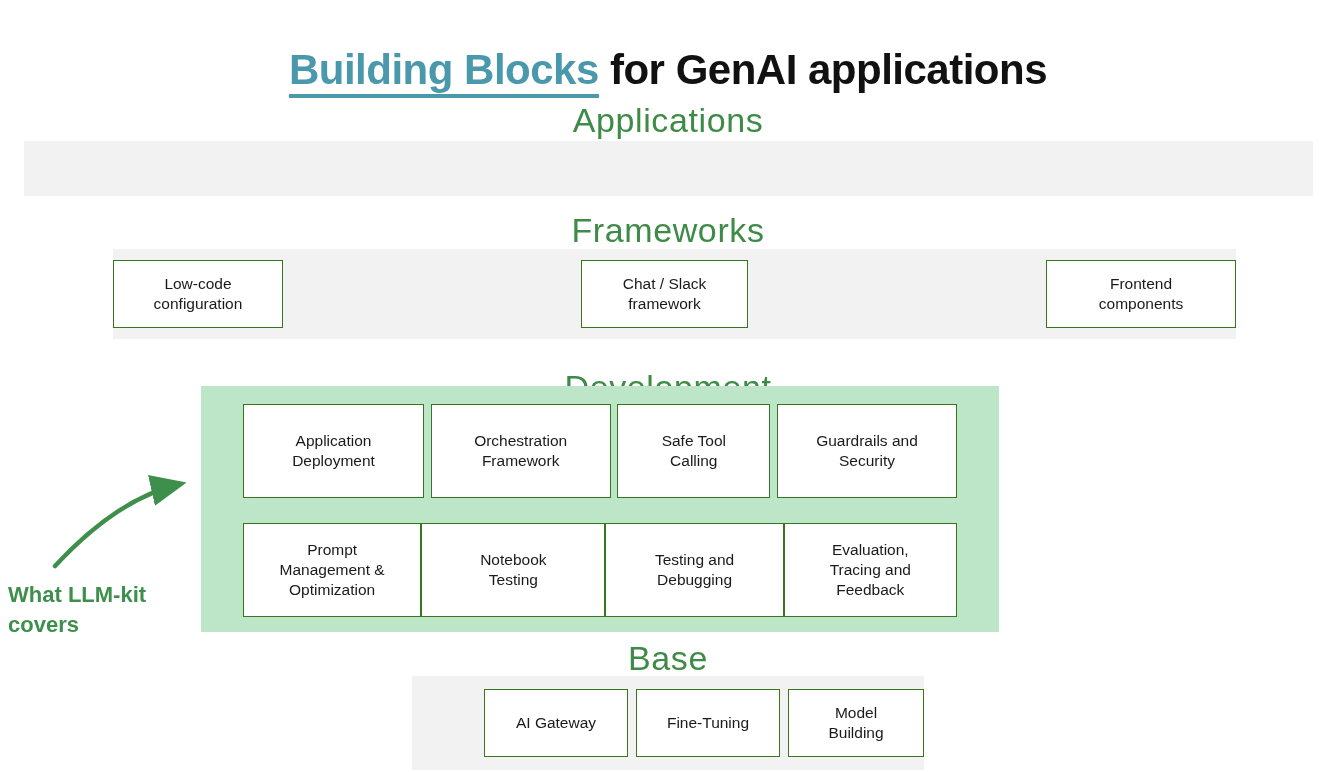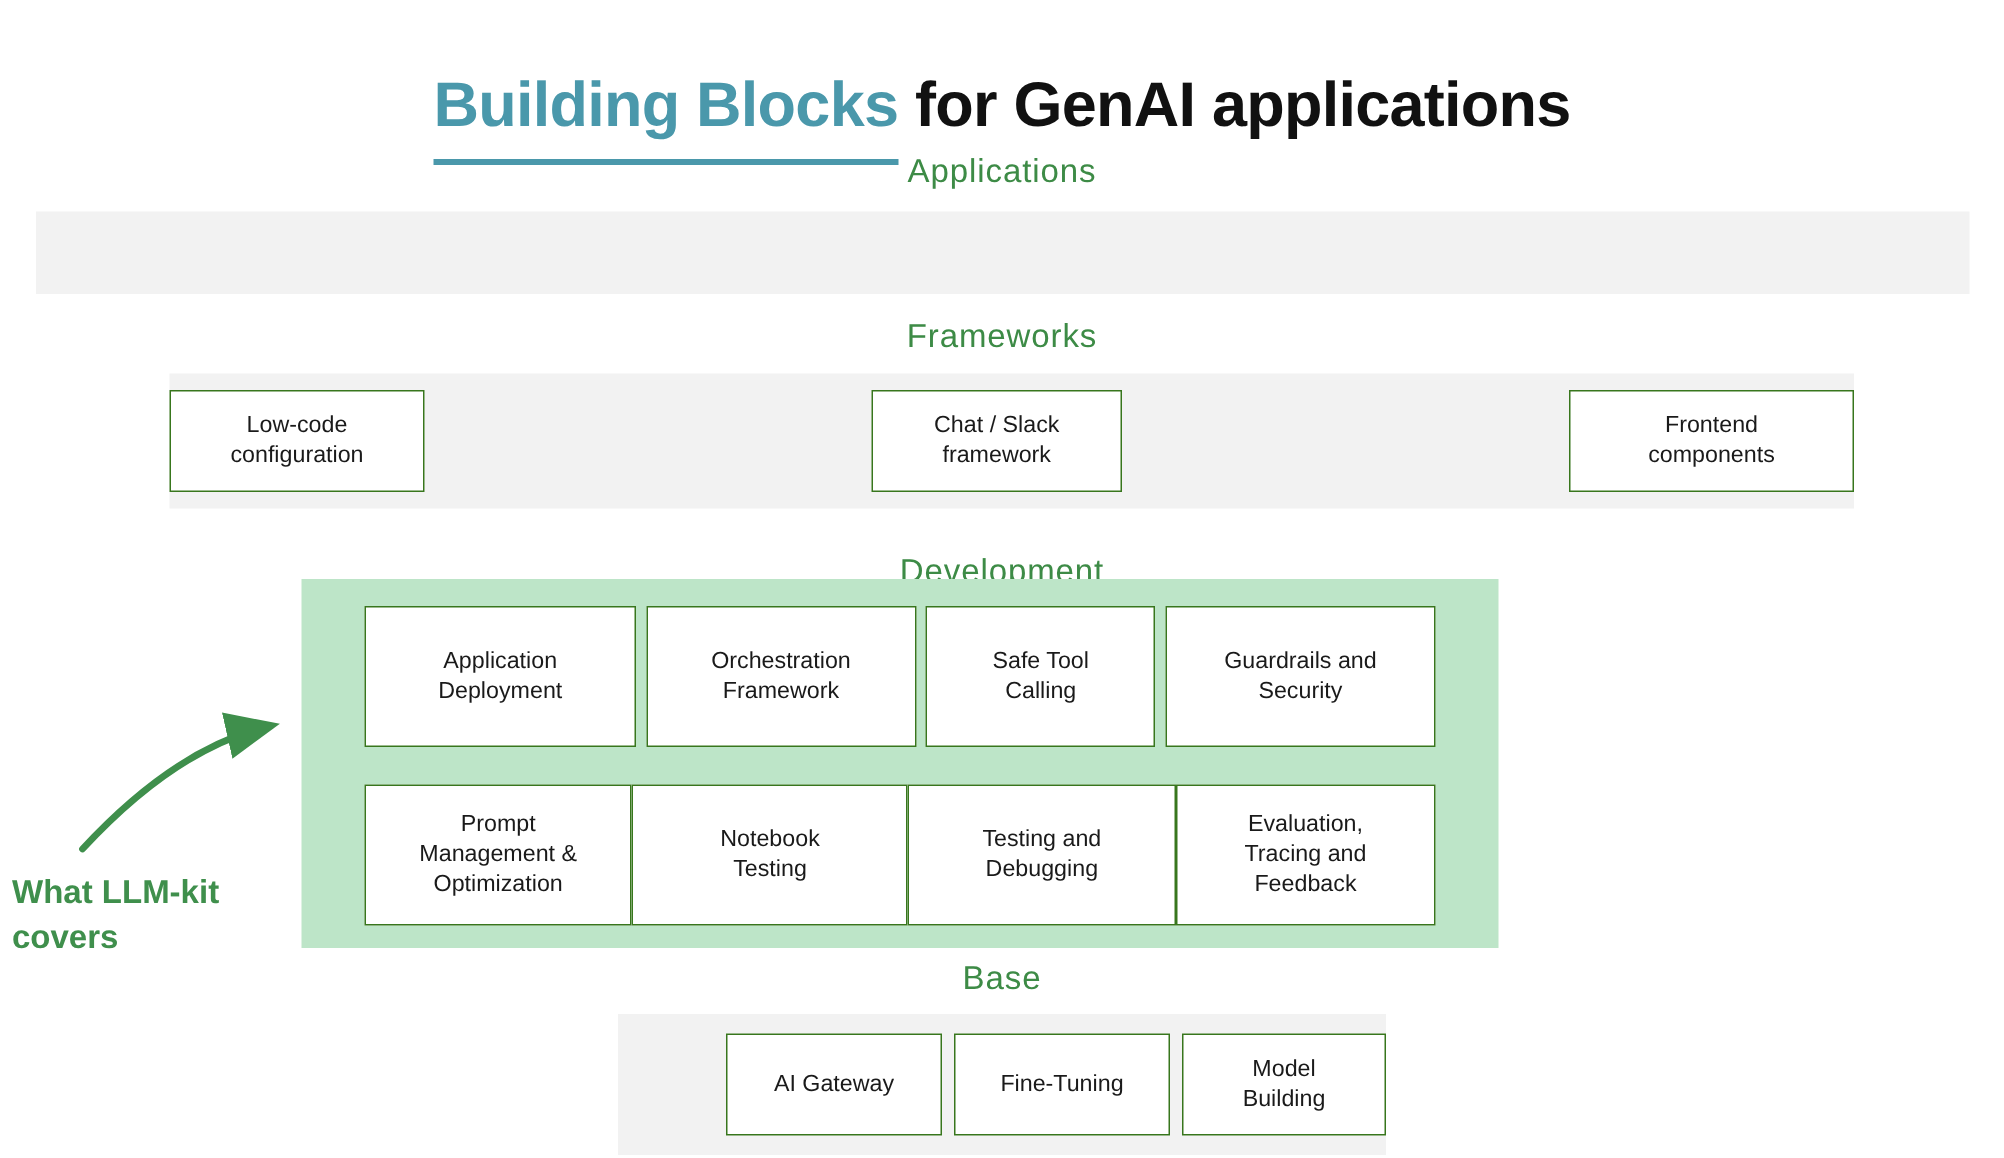--- a/index.html
+++ b/index.html
@@ -4,24 +4,24 @@
 <style>
   html,body{margin:0;padding:0;background:#ffffff;}
   .canvas{
     position:relative;width:1336px;height:772px;background:#ffffff;
     font-family:"Liberation Sans",sans-serif;overflow:hidden;
   }
   .title{
     position:absolute;top:18px;left:0;width:100%;text-align:center;
     font-size:42px;font-weight:800;color:#111;letter-spacing:-0.5px;
   }
-  .title .hl{color:#4a98ab;border-bottom:4px solid #4a98ab;padding-bottom:13px;}
+  .title .hl{color:#4a98ab;border-bottom:4px solid #4a98ab;padding-bottom:1px;}
   .sec-heading{
     position:absolute;left:0;width:100%;text-align:center;
-    font-size:22px;font-weight:500;color:#3d8b46;letter-spacing:0.6px;
+    font-size:34px;font-weight:500;color:#3d8b46;letter-spacing:0.6px;
   }
   .band{position:absolute;box-sizing:border-box;}
   .band-gray{background:#f2f2f2;}
   .band-green{background:#bde5c8;}
   #band-apps{left:24px;top:141px;width:1289px;height:55px;}
   #band-frameworks{
     left:113px;top:249px;width:1123px;height:90px;
     display:flex;align-items:center;justify-content:space-between;gap:16px;
   }
   #band-dev{

